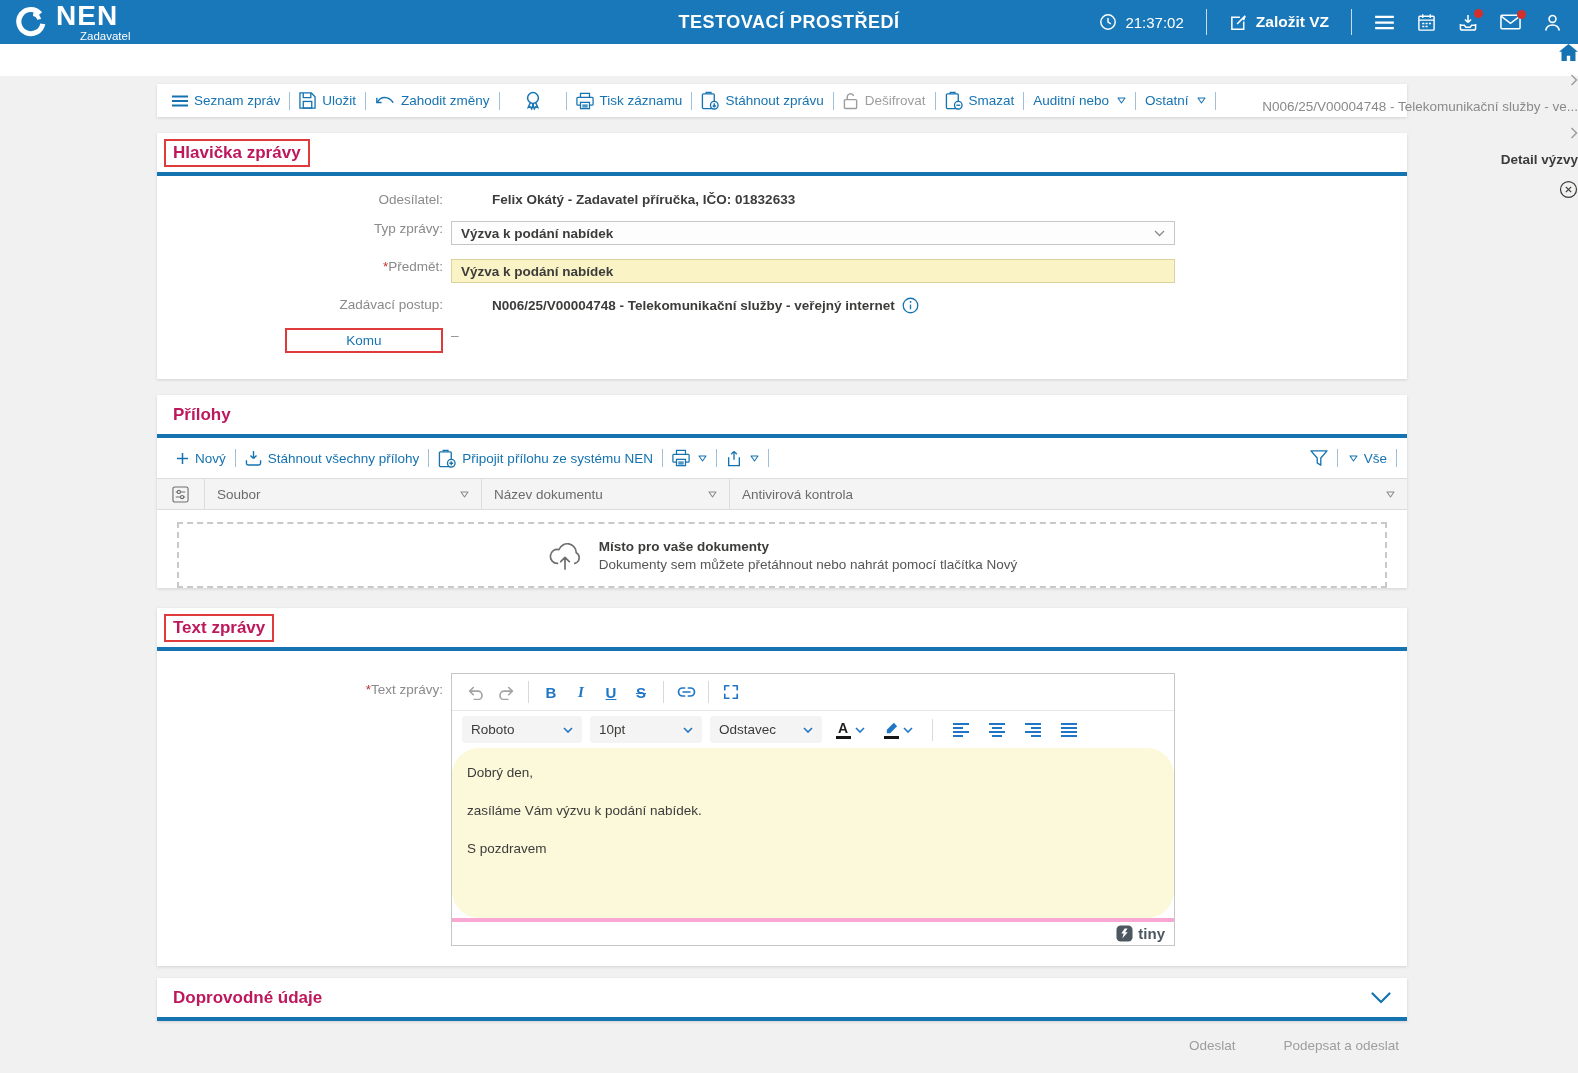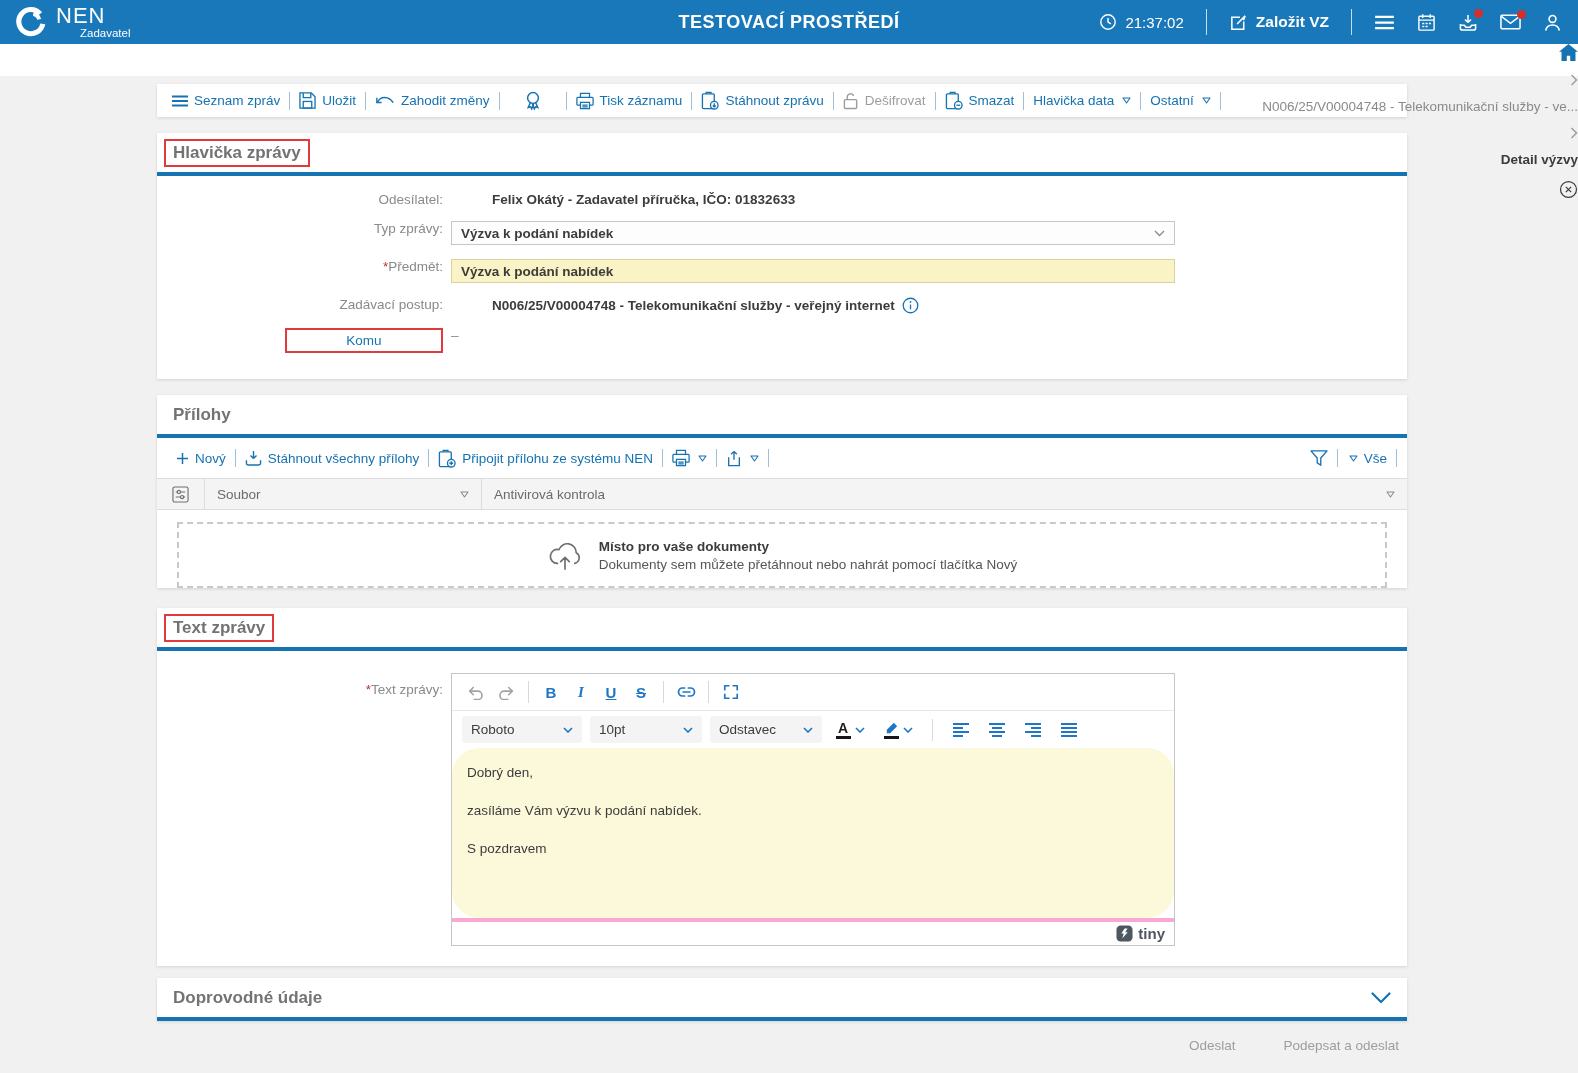--- a/index.html
+++ b/index.html
@@ -7,21 +7,21 @@
     margin: 0; width: 1578px; height: 1073px; overflow: hidden;
     background: #f1f1f1; font-family: "Liberation Sans", sans-serif;
     color: #3c3c3b; font-size: 13.5px;
   }
   svg { display: block; }
 
   
   .app-header { height: 44px; background: #1878b9; color: #fff; display: flex; align-items: center; position: relative; padding: 0 16px 0 14px; }
   .logo-wrap { display: flex; align-items: center; gap: 9px; }
   .logo-text { display: flex; flex-direction: column; line-height: 1; }
-  .logo-name { font-size: 22px; font-weight: normal; letter-spacing: 1px; }
+  .logo-name { font-size: 28px; font-weight: bold; letter-spacing: 1px; }
   .logo-sub { font-size: 11.5px; margin: 1px 0 0 24px; }
   .env-title { position: absolute; left: 50%; transform: translateX(-50%); font-size: 18px; font-weight: bold; letter-spacing: .5px; white-space: nowrap; }
   .hdr-right { margin-left: auto; display: flex; align-items: center; gap: 22px; }
   .hdr-group { display: flex; align-items: center; gap: 8px; }
   .hdr-time { font-size: 15px; }
   .hdr-create { font-size: 15.5px; font-weight: bold; }
   .hdr-vsep { width: 1px; height: 26px; background: rgba(255,255,255,.75); }
   .hdr-icon { position: relative; display: flex; }
   .badge { position: absolute; top: -4px; right: -5px; width: 9px; height: 9px; border-radius: 50%; background: #d2302c; }
 
@@ -36,21 +36,21 @@
   .panel.tb { margin-top: 8px; height: 33px; display: flex; align-items: center; padding: 0 6px; }
   .mt { margin-top: 16px; }
 
   .ti { color: #1673b1; display: inline-flex; align-items: center; gap: 6px; padding: 0 9px; white-space: nowrap; cursor: pointer; }
   .ti.disabled { color: #9d9d9d; }
   .tsep { width: 1px; height: 18px; background: #9fc0d8; flex: none; }
   .caret { color: inherit; margin-left: 2px; }
 
   
   .sec-head { position: relative; padding: 10px 16px 9px; border-bottom: 4px solid #1673b1; display: flex; align-items: center; }
-  .sec-title { font-size: 17px; font-weight: bold; color: #737373; }
+  .sec-title { font-size: 17px; font-weight: bold; color: #be185d; }
   .red-box { border: 2px solid #df3a3c; padding: 2px 7px; margin: -4px 0 -4px -9px; }
 
   
   .form { padding: 16px 0 18px; }
   .frow { display: flex; align-items: flex-start; margin-bottom: 14px; }
   .frow:last-child { margin-bottom: 8px; }
   .flabel { width: 294px; flex: none; text-align: right; padding-right: 8px; color: #8a8a8a; }
   .req { color: #c2302b; }
   .fval { font-weight: bold; color: #3c3c3b; display: flex; align-items: center; gap: 7px; margin-left: 41px; }
   .sel { width: 724px; height: 24px; border: 1px solid #c6c6c6; background: #fdfdfd; display: flex; align-items: center; justify-content: space-between; padding: 0 9px; font-weight: bold; cursor: pointer; }
@@ -292,21 +292,21 @@
             <rect x="1.5" y="3" width="12.5" height="15.5" rx="1"></rect>
             <path d="M5.5 3V1.5h5V3"></path>
             <circle cx="14" cy="15" r="4" fill="#fff"></circle>
             <path d="M12 15h4"></path>
           </svg>
         </span>
       <span>Smazat</span>
     </span>
     <span class="tsep"></span>
     <span class="ti">
-      <span>Hlavička data</span>
+      <span>Auditní nebo</span>
       <span class="caret">
           <svg width="9" height="7" viewBox="0 0 10 8" fill="none" stroke="currentColor" stroke-width="1.2" stroke-linejoin="round">
             <path d="M1 1.2h8L5 6.8z"></path>
           </svg>
         </span>
     </span>
     <span class="tsep"></span>
     <span class="ti">
       <span>Ostatní</span>
       <span class="caret">
@@ -464,20 +464,28 @@
           </span>
       </span>
       <span class="ah-cell ah-c1">
         <span>Soubor</span>
         <span class="ah-caret">
             <svg width="9" height="7" viewBox="0 0 10 8" fill="none" stroke="currentColor" stroke-width="1.2" stroke-linejoin="round">
               <path d="M1 1.2h8L5 6.8z"></path>
             </svg>
           </span>
       </span>
+      <span class="ah-cell ah-c2">
+        <span>Název dokumentu</span>
+        <span class="ah-caret">
+            <svg width="9" height="7" viewBox="0 0 10 8" fill="none" stroke="currentColor" stroke-width="1.2" stroke-linejoin="round">
+              <path d="M1 1.2h8L5 6.8z"></path>
+            </svg>
+          </span>
+      </span>
       <span class="ah-cell ah-c3">
         <span>Antivirová kontrola</span>
         <span class="ah-caret">
             <svg width="9" height="7" viewBox="0 0 10 8" fill="none" stroke="currentColor" stroke-width="1.2" stroke-linejoin="round">
               <path d="M1 1.2h8L5 6.8z"></path>
             </svg>
           </span>
       </span>
     </div>
     <div class="dropzone">

